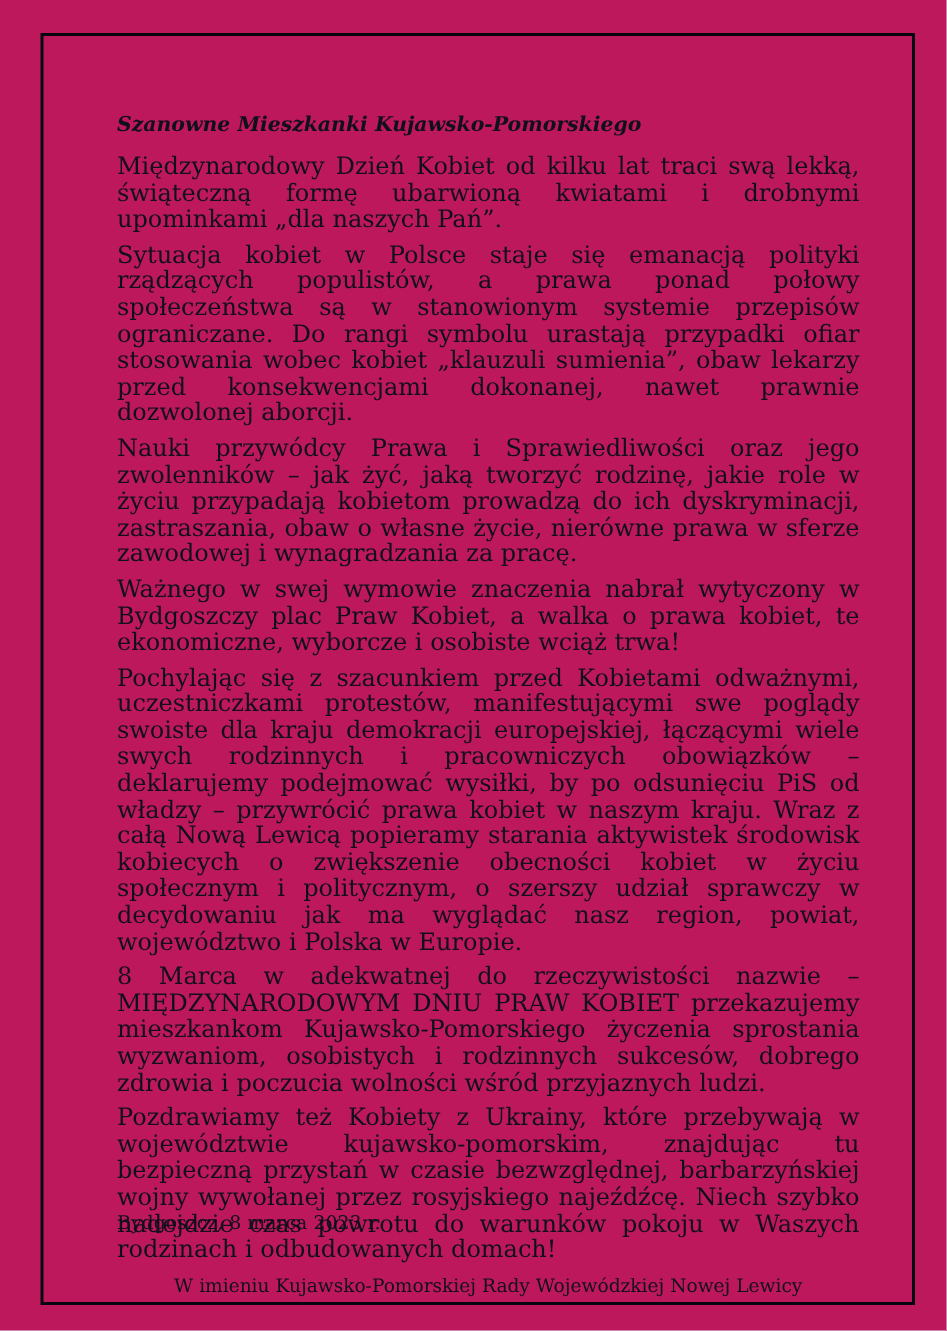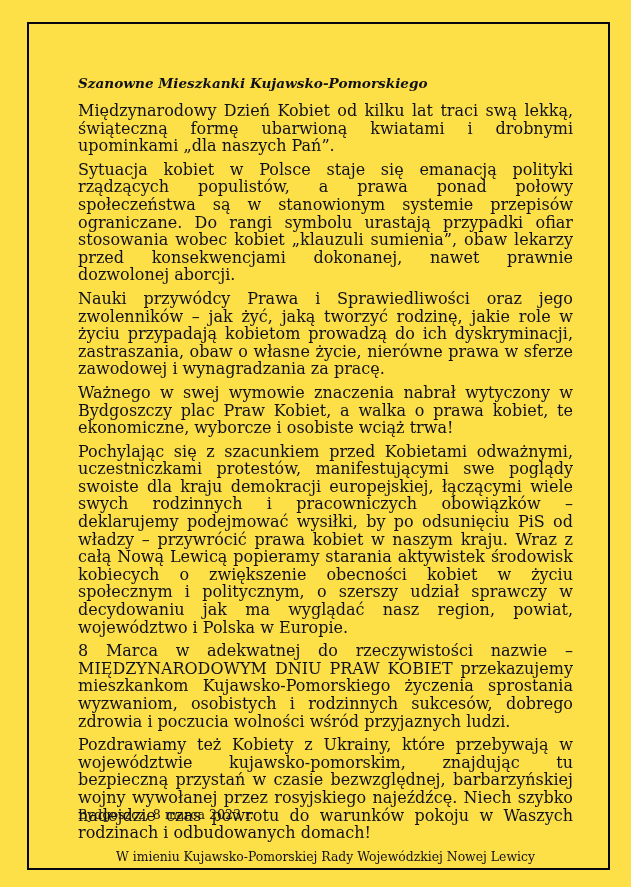--- a/index.html
+++ b/index.html
@@ -7,21 +7,21 @@
     padding: 0;
     background: #d9e0f1;
     width: 631px;
     height: 887px;
     overflow: hidden;
   }
   .page {
     position: relative;
     width: 631px;
     height: 887px;
-    background: #fde047;
+    background: #be185d;
     font-family: "DejaVu Serif", "Liberation Serif", serif;
     color: #10101a;
   }
   .frame {
     position: absolute;
     left: 27px;
     top: 22px;
     width: 583px;
     height: 848px;
     border: 2px solid #06060f;

